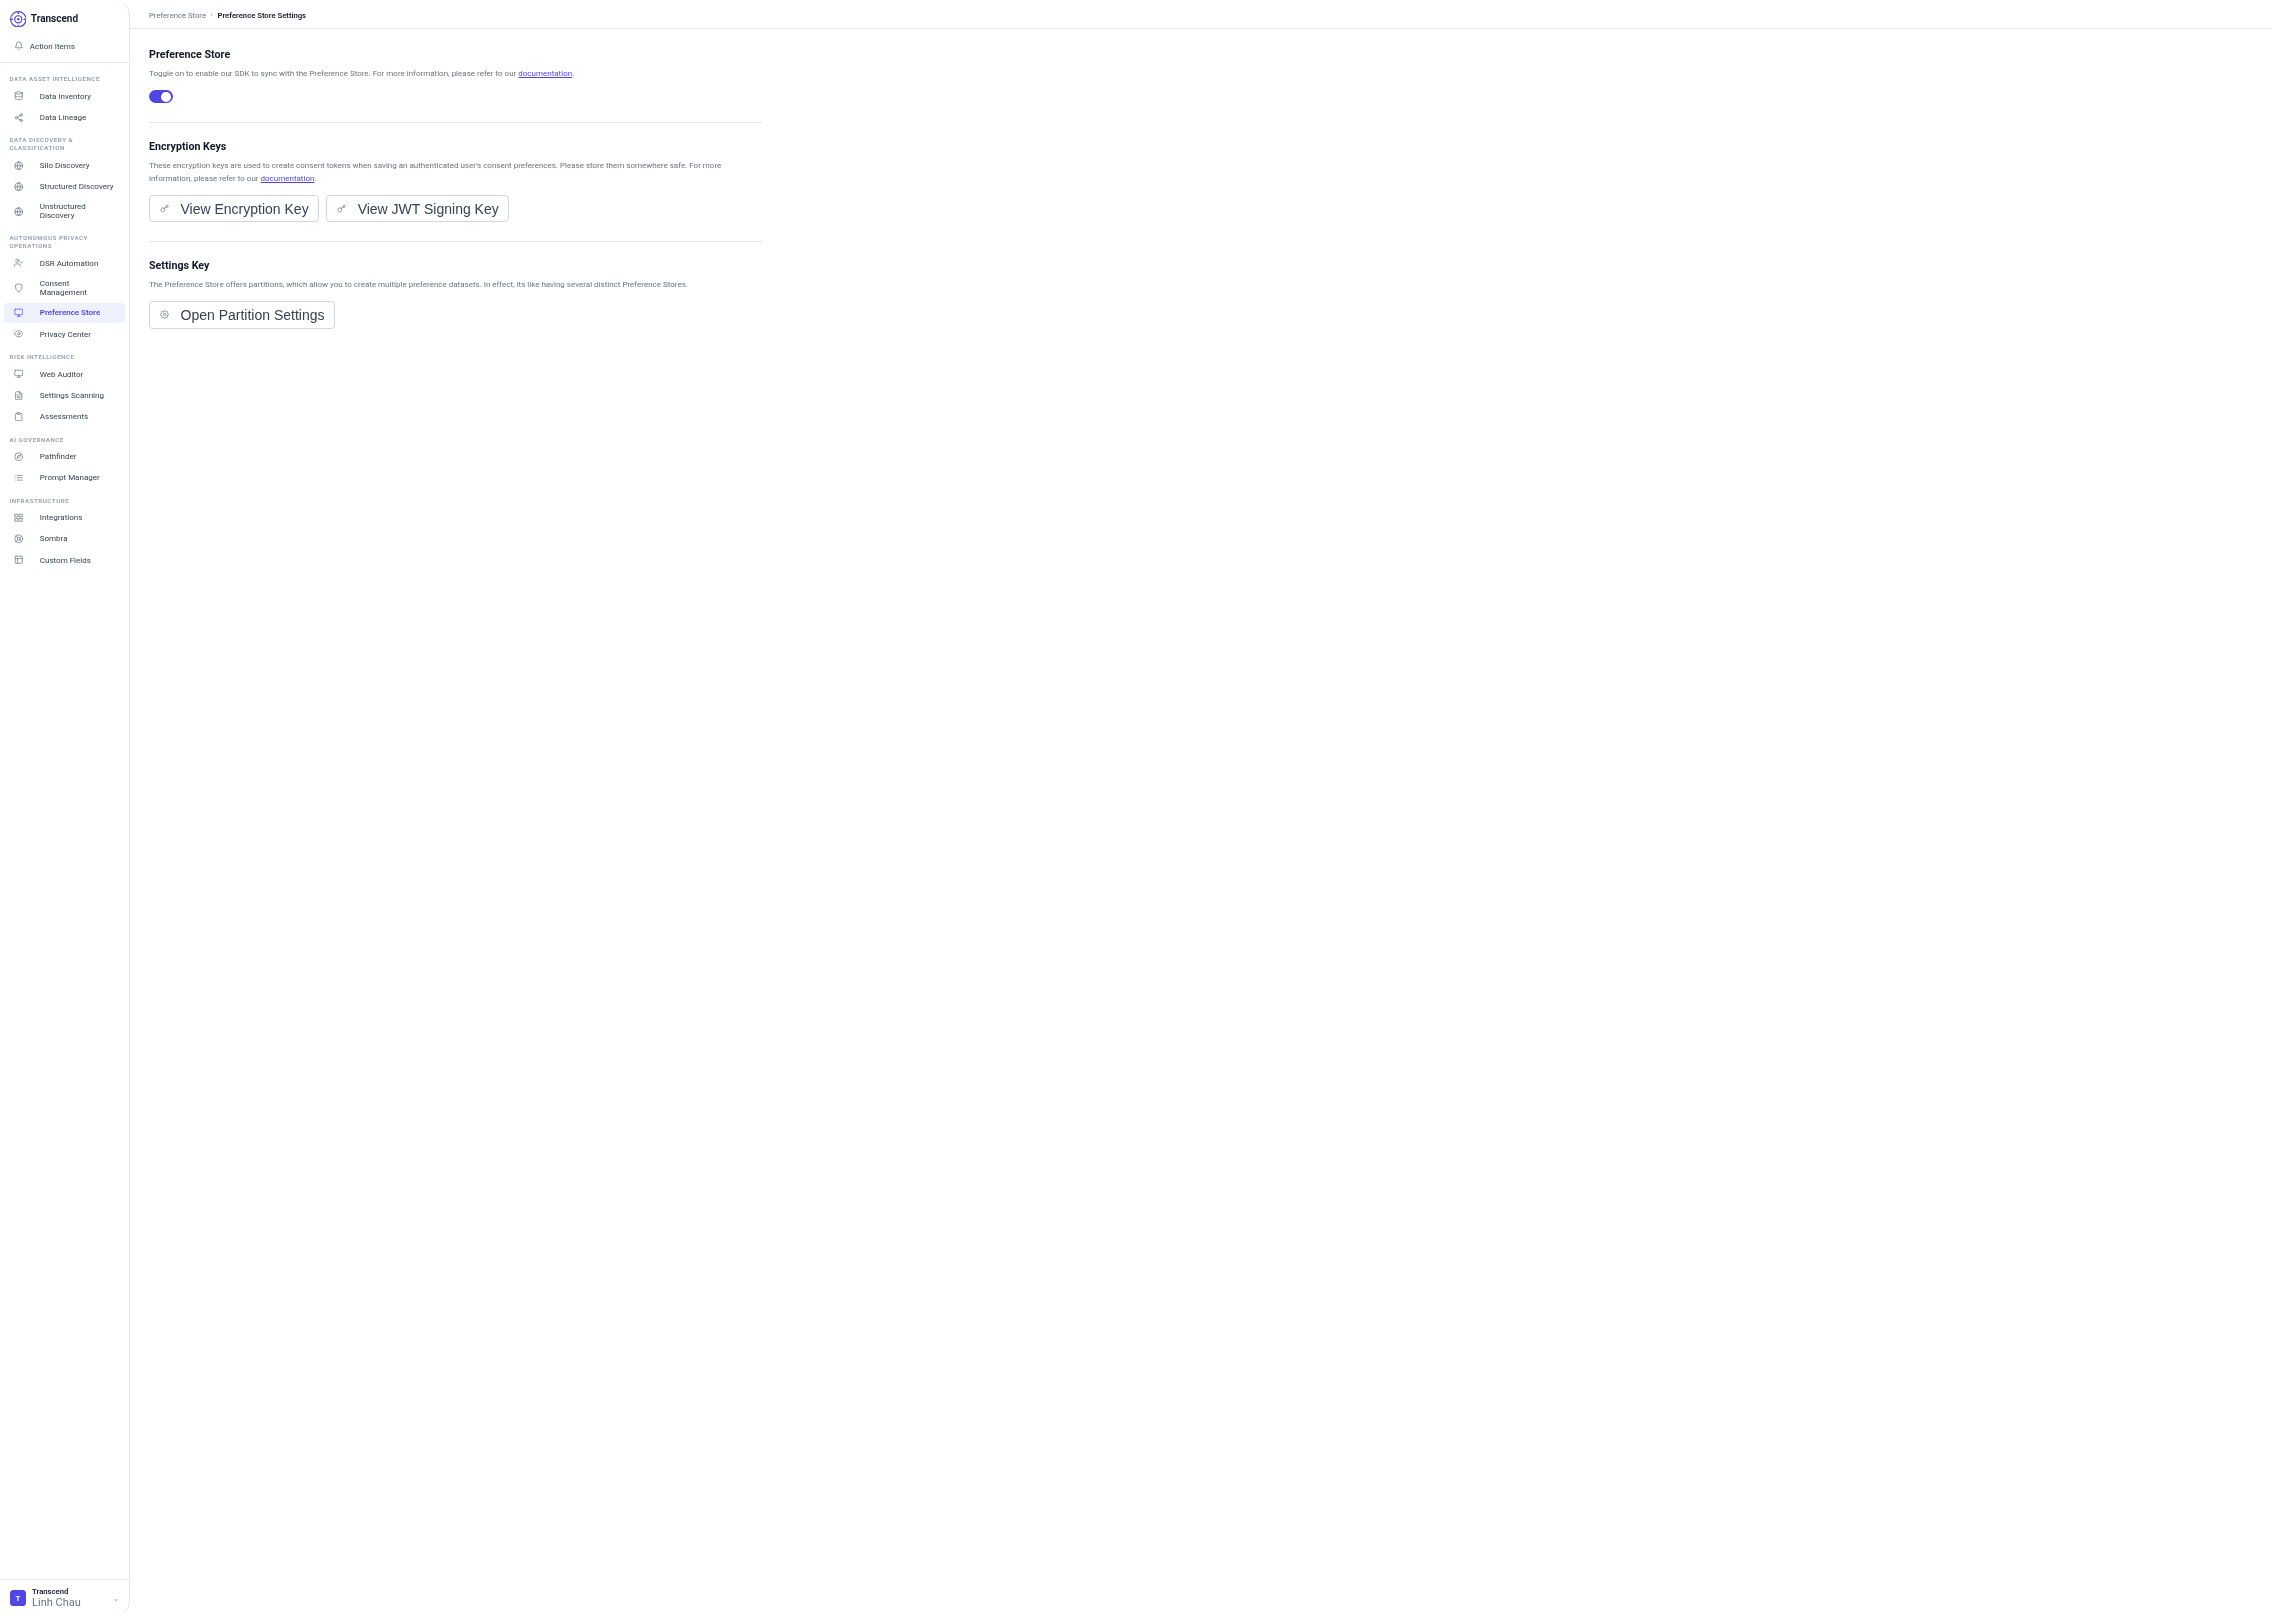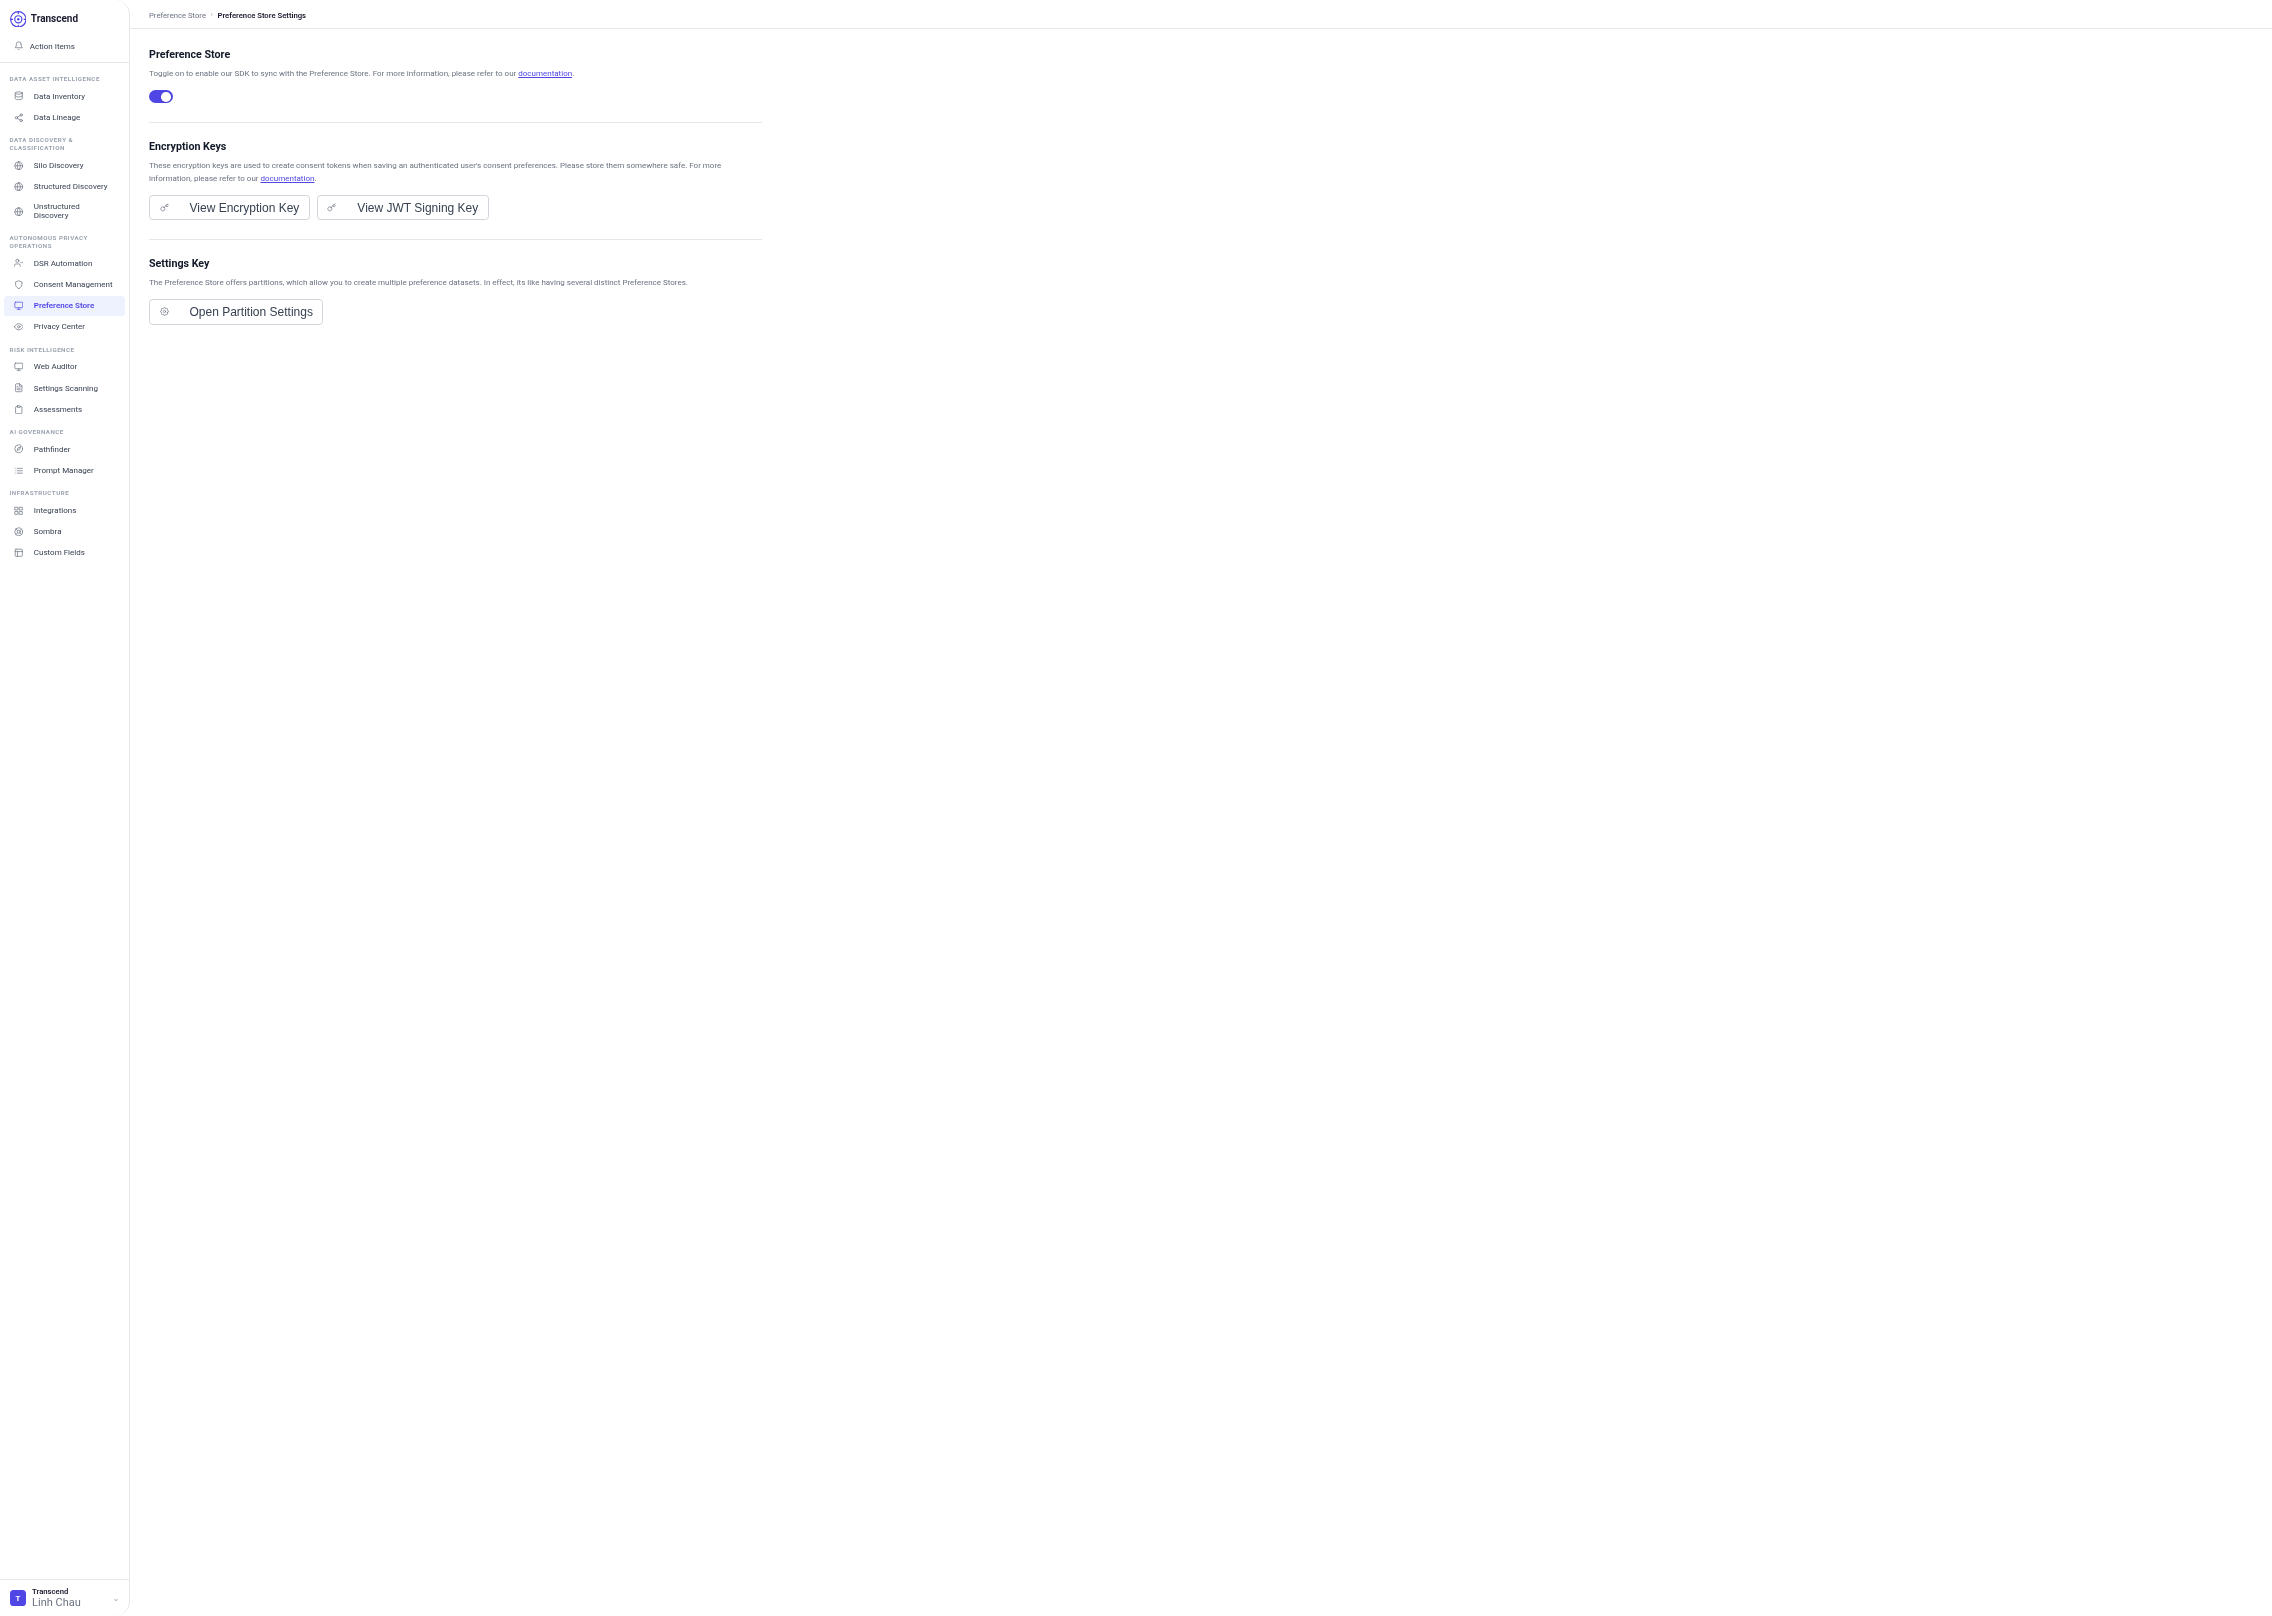--- a/index.html
+++ b/index.html
@@ -45,21 +45,21 @@
       font-size: 6.2px;
       font-weight: 700;
       color: #9ca3af;
       letter-spacing: 0.08em;
       text-transform: uppercase;
       padding: 8.3px 9.5px 2.4px;
     }
     .sidebar-item {
       display: flex;
       align-items: center;
-      gap: 10px;
+      gap: 16px;
       padding: 4.7px 9.5px;
       cursor: pointer;
       color: #374151;
       font-size: 8px;
       border-radius: 3.6px;
       margin: 0.6px 3.6px;
     }
     .sidebar-item.active {
       background: #eef2ff;
       color: #4f46e5;
@@ -190,24 +190,24 @@
       border-radius: 50%;
       transition: left 0.2s;
       box-shadow: 0 0.6px 1.8px rgba(0,0,0,0.2);
     }
     .toggle.on .toggle-thumb { left: 12.4px; }
 
     
     .btn {
       display: inline-flex;
       align-items: center;
-      gap: 21px;
+      gap: 12px;
       padding: 4.7px 9.5px;
       border-radius: 3.6px;
-      font-size: 12px;
+      font-size: 14px;
       cursor: pointer;
       border: 0.6px solid #d1d5db;
       background: #fff;
       color: #374151;
       font-weight: 500;
       transition: background 0.15s;
     }
     .btn svg { width: 9px; height: 9px; stroke: #6b7280; fill: none; stroke-width: 1.8; stroke-linecap: round; stroke-linejoin: round; }
     .btn-row {
       display: flex;

